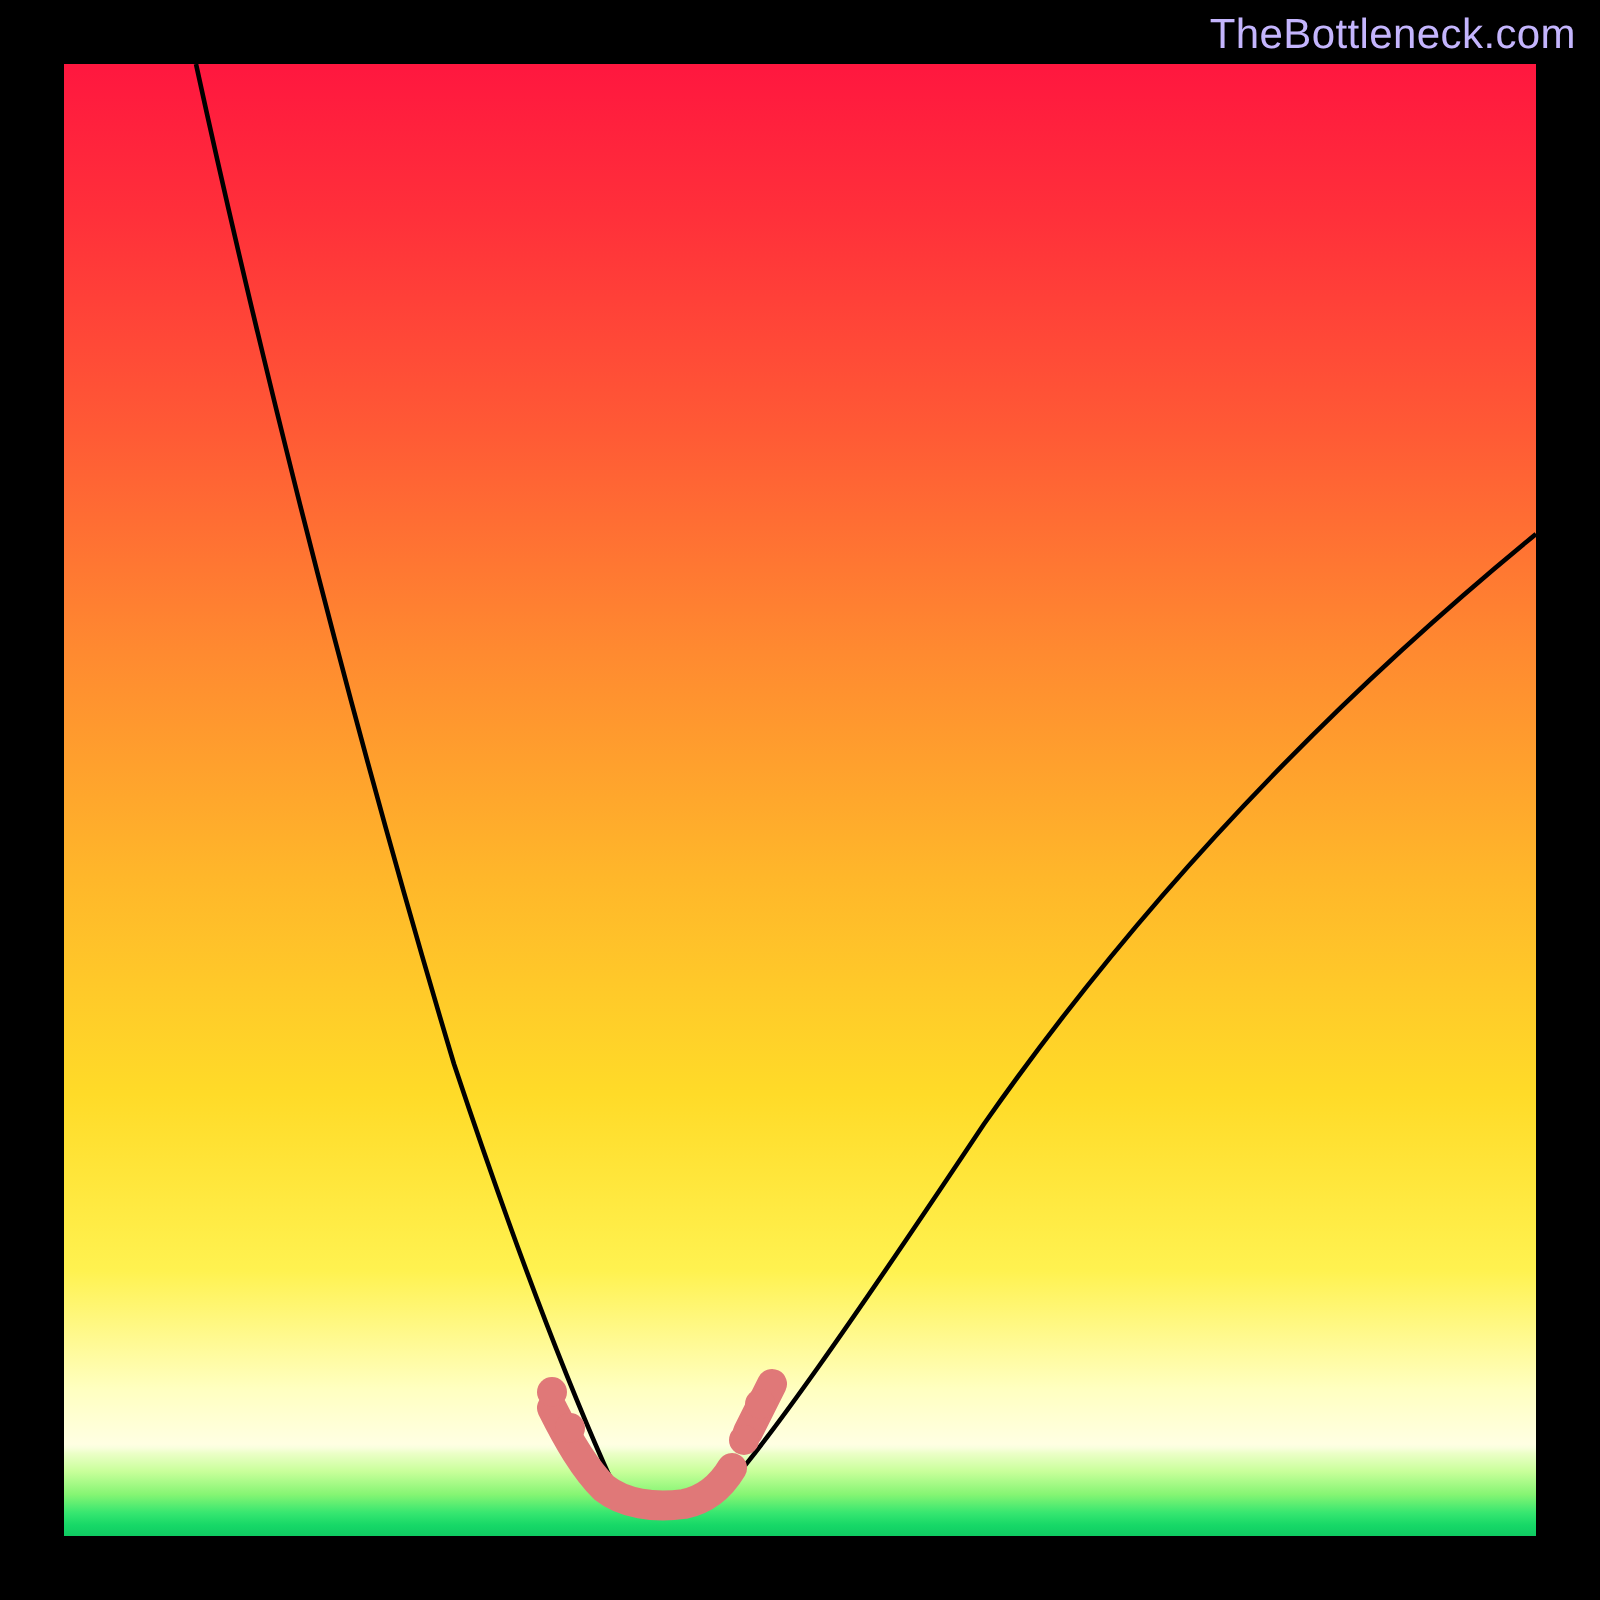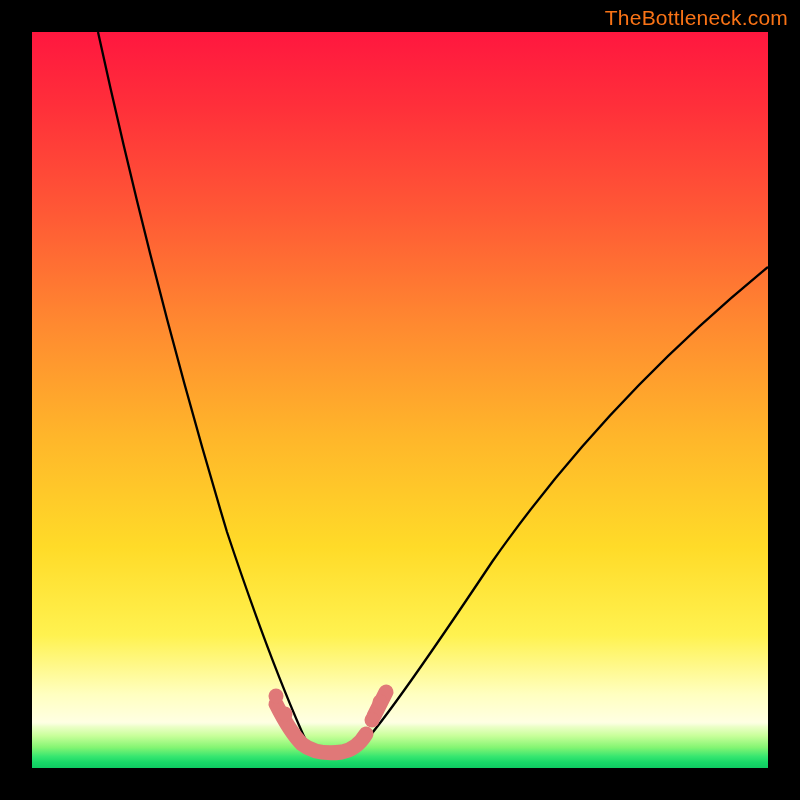--- a/index.html
+++ b/index.html
@@ -60,21 +60,21 @@
       #85f573 55%,
       #36e670 75%,
       #17d867 88%,
       #0fcb62 100%
     );
   }
   .watermark {
     position: absolute;
     top: 6px;
     right: 12px;
-    color: #f97316;
+    color: #c4b5fd;
     font-size: 21px;
     font-weight: 500;
     letter-spacing: 0.2px;
     z-index: 5;
     user-select: none;
   }
   svg.curves {
     position: absolute;
     inset: 0;
     width: 100%;

